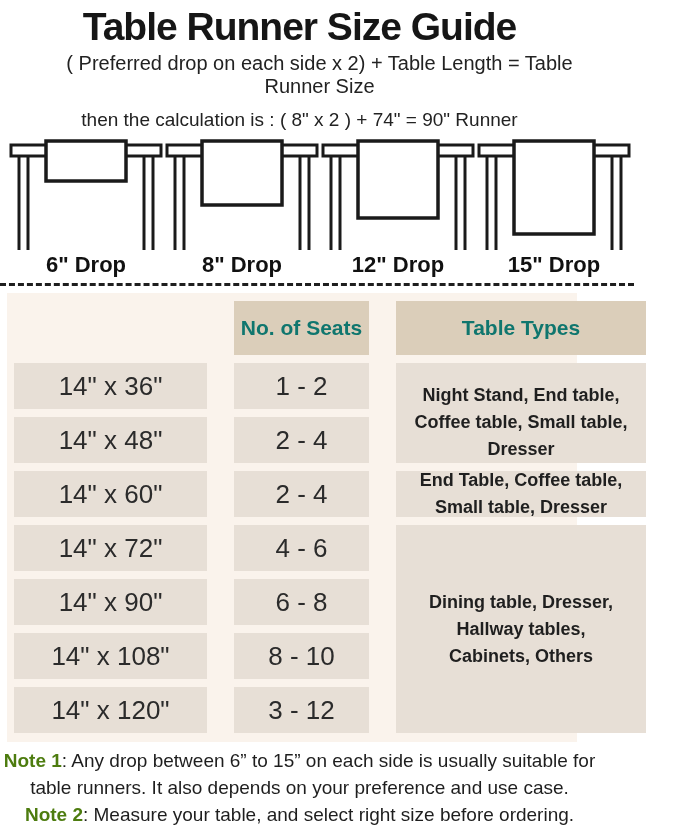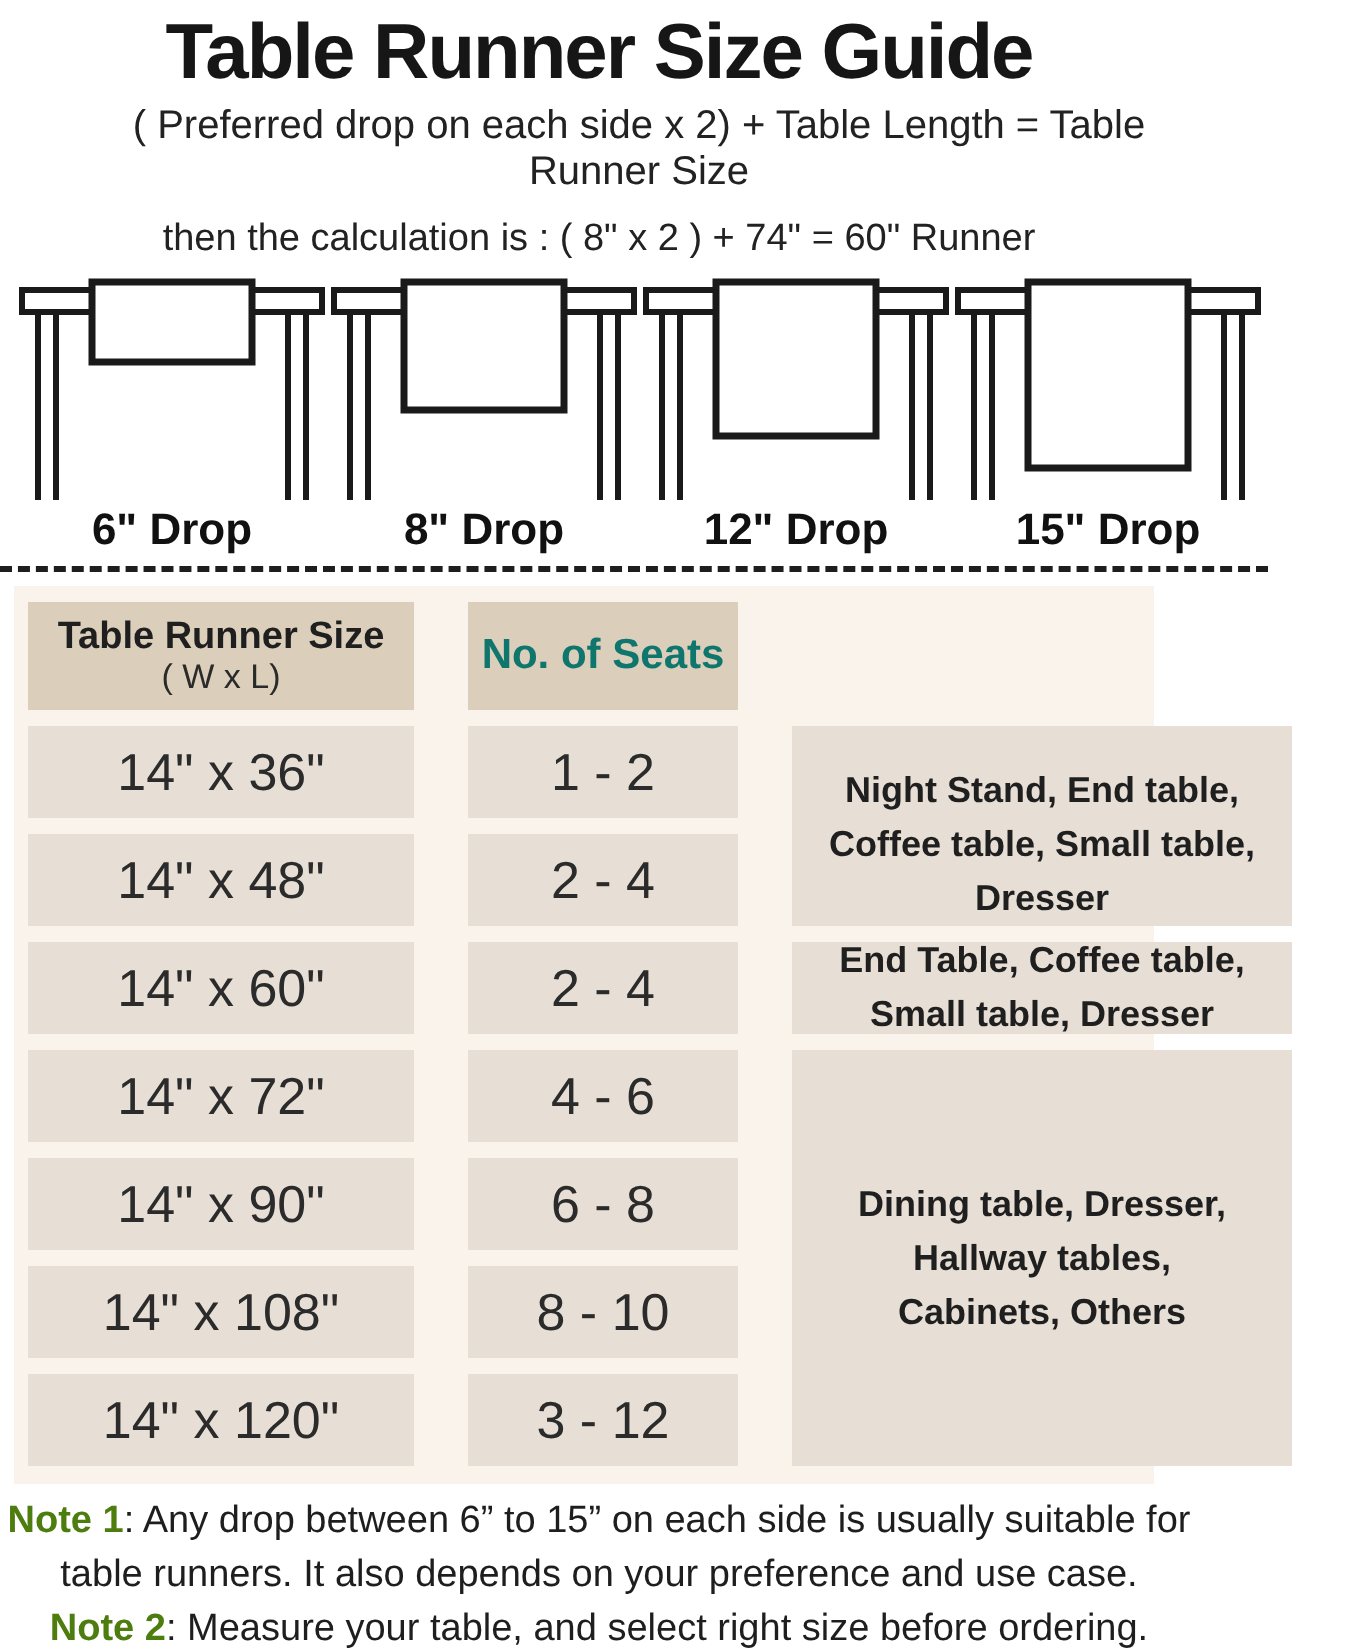--- a/index.html
+++ b/index.html
@@ -74,21 +74,21 @@
   .notes b { color: #4d7c0f; }
 </style>
 </head>
 <body>
 
 <div class="page">
 
   <div class="title">Table Runner Size Guide</div>
   <div class="formula">( Preferred drop on each side x 2) + Table Length = Table Runner Size</div>
   <div class="example">
-    <div>then the calculation is : ( 8" x 2 ) + 74" = 60" Runner</div>
+    <div>then the calculation is : ( 8" x 2 ) + 74" = 90" Runner</div>
   </div>
 
   <div class="diagrams">
 
     <div class="diagram-cell">
       <svg width="156" height="112" viewBox="0 0 156 112">
         <rect x="3" y="7" width="150" height="11" fill="#ffffff" stroke="#1a1a1a" stroke-width="3"></rect>
         <line x1="11" y1="18" x2="11" y2="112" stroke="#1a1a1a" stroke-width="3"></line>
         <line x1="20" y1="18" x2="20" y2="112" stroke="#1a1a1a" stroke-width="3"></line>
         <line x1="136" y1="18" x2="136" y2="112" stroke="#1a1a1a" stroke-width="3"></line>
@@ -133,26 +133,25 @@
       </svg>
       <div class="drop-label">15" Drop</div>
     </div>
 
   </div>
 
   <div class="dashed-divider"></div>
 
   <div class="size-table">
 
-    <div class="hdr col1">
-      <div class="hdr-main">Table Runner Size</div>
-      <div class="hdr-sub">( W x L)</div>
-    </div>
     <div class="hdr col2">
       <div class="hdr-big">No. of Seats</div>
+    </div>
+    <div class="hdr col3">
+      <div class="hdr-big">Table Types</div>
     </div>
 
     <div class="cell col1 r2">14" x 36"</div>
     <div class="cell col1 r3">14" x 48"</div>
     <div class="cell col1 r4">14" x 60"</div>
     <div class="cell col1 r5">14" x 72"</div>
     <div class="cell col1 r6">14" x 90"</div>
     <div class="cell col1 r7">14" x 108"</div>
     <div class="cell col1 r8">14" x 120"</div>
 

